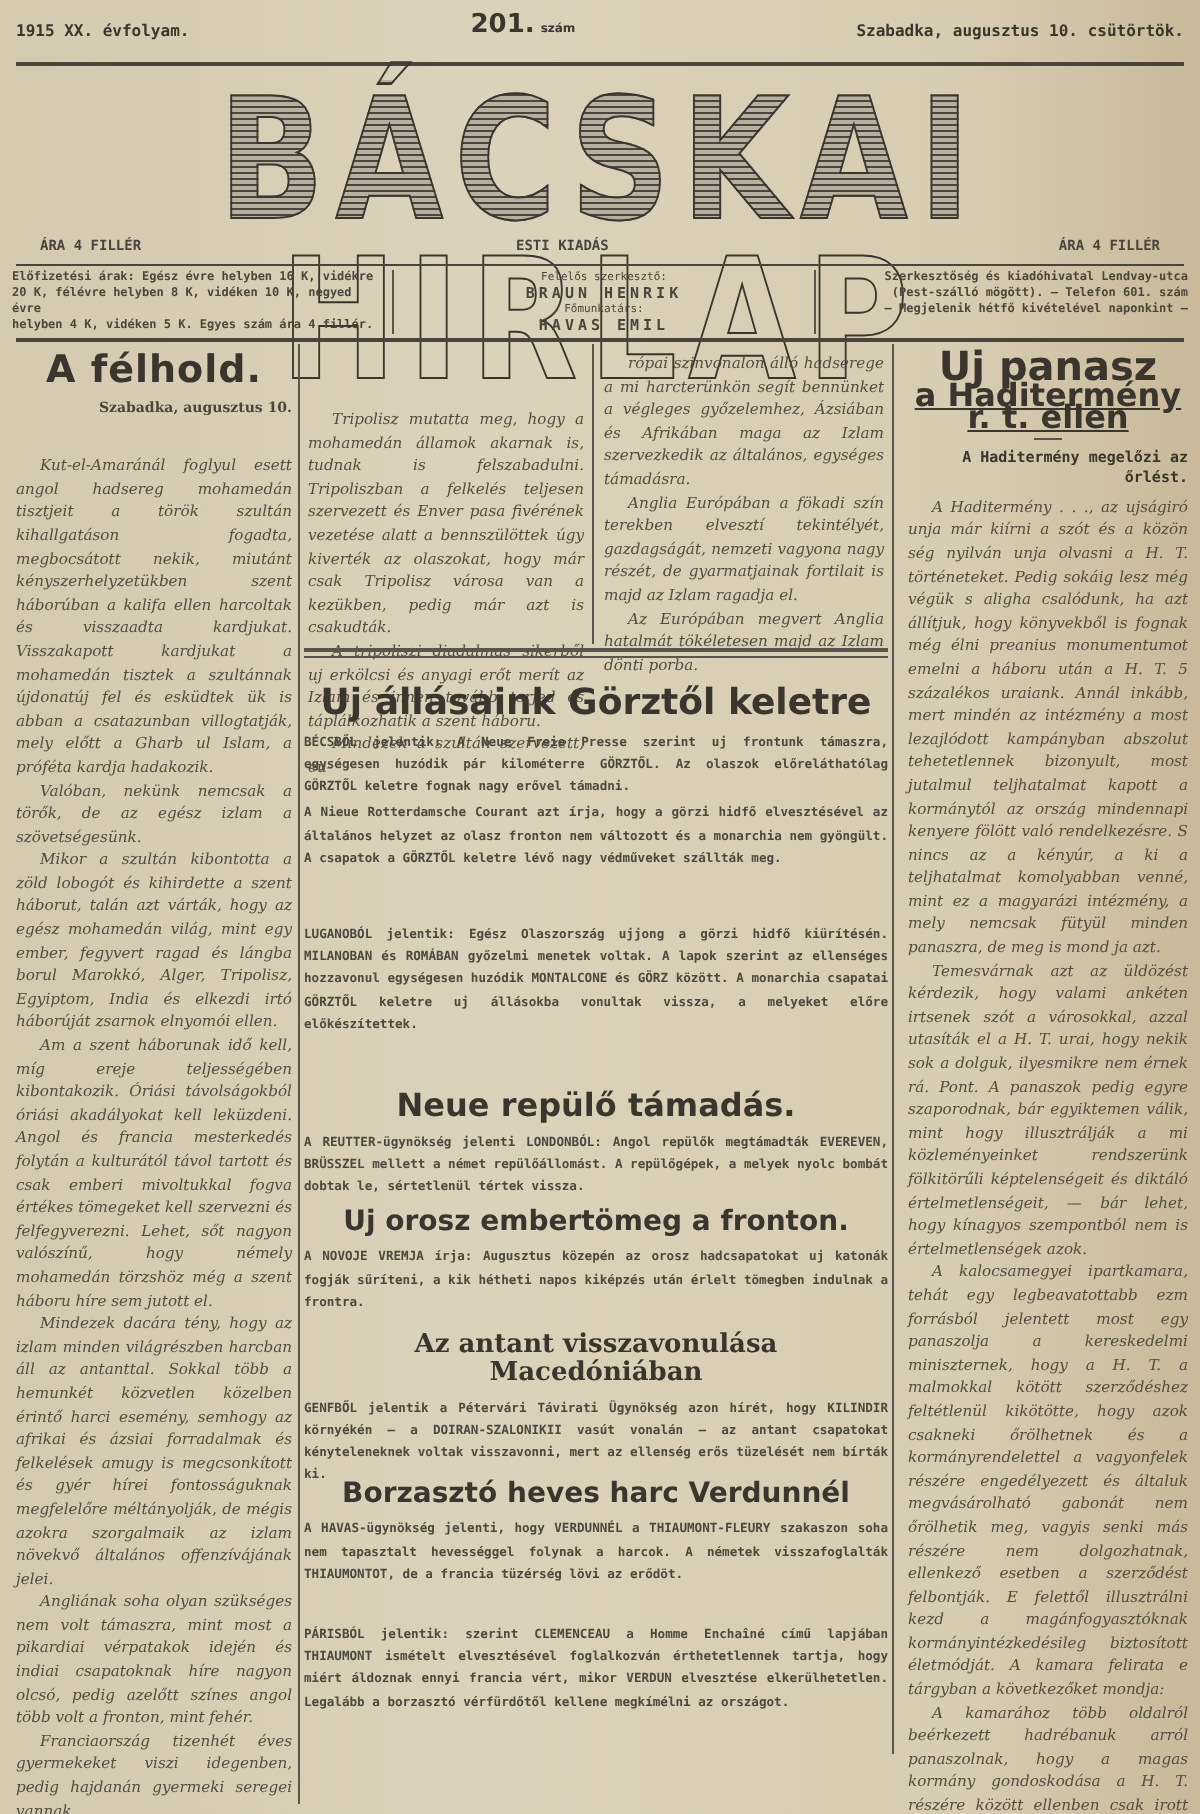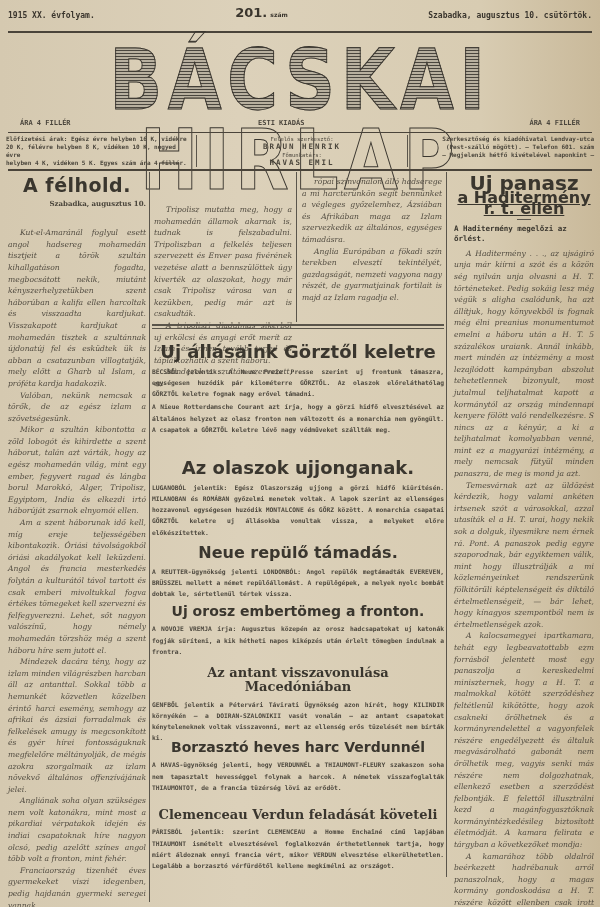--- a/index.html
+++ b/index.html
@@ -71,21 +71,21 @@
   .news .body {
     font-family:"DejaVu Sans Mono", monospace; font-size:6.3px; line-height:11.2px;
     font-weight:bold; color:#4d483e; text-align:justify; margin-top:4px;
   }
   .news .body::first-line {}
 
   .col-right { left:454px; top:176px; width:140px; height:720px; }
   .headline-r1 { font-family:"DejaVu Sans", sans-serif; font-style:normal; font-weight:bold; font-size:20px; text-align:center; color:#3a362e; margin:2px 0 0; }
   .headline-r2 { font-family:"DejaVu Sans", sans-serif; font-style:normal; font-weight:bold; font-size:16px; text-align:center; color:#3a362e; margin:2px 0 4px;text-decoration:underline; }
   .dash { width:14px; border-top:1px solid #5a554b; margin:4px auto; }
-  .headline-r3 { font-family:"DejaVu Sans Mono", monospace; font-style:normal; font-weight:bold; font-size:7.5px; text-align:left; color:#3a362e; margin:2px 0 4px; line-height:10px; }
+  .headline-r3 { font-family:"DejaVu Sans Mono", monospace; font-style:normal; font-weight:bold; font-size:7.5px; text-align:right; color:#3a362e; margin:2px 0 4px; line-height:10px; }
 </style>
 </head>
 <body>
 
 <div class="page">
 
   <div class="topline">
     <span>1915 XX. évfolyam.</span>
     <span class="num"><span>201.</span><small>szám</small></span>
     <span>Szabadka, augusztus 10. csütörtök.</span>
@@ -120,47 +120,47 @@
   <div class="rule3"></div>
 
   <div class="col col-left">
     <div class="headline-l">A félhold.</div>
     <div class="dateline">Szabadka, augusztus 10.</div>
     <p>Kut-el-Amaránál foglyul esett angol hadsereg mohamedán tisztjeit a török szultán kihallgatáson fogadta, megbocsátott nekik, miutánt kényszerhelyzetükben szent háborúban a kalifa ellen harcoltak és visszaadta kardjukat. Visszakapott kardjukat a mohamedán tisztek a szultánnak újdonatúj fel és esküdtek ük is abban a csatazunban villogtatják, mely előtt a Gharb ul Islam, a próféta kardja hadakozik.</p>
     <p>Valóban, nekünk nemcsak a törők, de az egész izlam a szövetségesünk.</p>
     <p>Mikor a szultán kibontotta a zöld lobogót és kihirdette a szent háborut, talán azt várták, hogy az egész mohamedán világ, mint egy ember, fegyvert ragad és lángba borul Marokkó, Alger, Tripolisz, Egyiptom, India és elkezdi irtó háborúját zsarnok elnyomói ellen.</p>
     <p>Am a szent háborunak idő kell, míg ereje teljességében kibontakozik. Óriási távolságokból óriási akadályokat kell leküzdeni. Angol és francia mesterkedés folytán a kulturától távol tartott és csak emberi mivoltukkal fogva értékes tömegeket kell szervezni és felfegyverezni. Lehet, sőt nagyon valószínű, hogy némely mohamedán törzshöz még a szent háboru híre sem jutott el.</p>
     <p>Mindezek dacára tény, hogy az izlam minden világrészben harcban áll az antanttal. Sokkal több a hemunkét közvetlen közelben érintő harci esemény, semhogy az afrikai és ázsiai forradalmak és felkelések amugy is megcsonkított és gyér hírei fontosságuknak megfelelőre méltányolják, de mégis azokra szorgalmaik az izlam növekvő általános offenzívájának jelei.</p>
-    <p>Angliának soha olyan szükséges nem volt katonákra, mint most a pikardiai vérpatakok idején és indiai csapatoknak híre nagyon olcsó, pedig azelőtt színes angol több volt a fronton, mint fehér.</p>
+    <p>Angliának soha olyan szükséges nem volt támaszra, mint most a pikardiai vérpatakok idején és indiai csapatoknak híre nagyon olcsó, pedig azelőtt színes angol több volt a fronton, mint fehér.</p>
     <p>Franciaország tizenhét éves gyermekeket viszi idegenben, pedig hajdanán gyermeki seregei vannak.</p>
     <p>Az angol és francia államférfiak bizonyára szükségesebbnek és előnyösebbnek látják, hogy mohamedánjaikat elfegyverezzék, semhogy felfegyverezve a frontra küldjék.</p>
   </div>
   <div class="vline" style="left:149px; top:172px; height:730px;"></div>
 
   <div class="col col-m1">
     <p>Tripolisz mutatta meg, hogy a mohamedán államok akarnak is, tudnak is felszabadulni. Tripoliszban a felkelés teljesen szervezett és Enver pasa fivérének vezetése alatt a bennszülöttek úgy kiverték az olaszokat, hogy már csak Tripolisz városa van a kezükben, pedig már azt is csakudták.</p>
     <p>A tripoliszi diadalmas sikerből uj erkölcsi és anyagi erőt merít az Izlam és innen tovább terjed és táplálkozhatik a szent háboru.</p>
     <p>Mindezek a szultán szervezett, eu-</p>
   </div>
   <div class="vline" style="left:296px; top:172px; height:150px;"></div>
   <div class="col col-m2">
     <p>rópai szinvonalon álló hadserege a mi harcterünkön segít bennünket a végleges győzelemhez, Ázsiában és Afrikában maga az Izlam szervezkedik az általános, egységes támadásra.</p>
     <p>Anglia Európában a fökadi szín terekben elvesztí tekintélyét, gazdagságát, nemzeti vagyona nagy részét, de gyarmatjainak fortilait is majd az Izlam ragadja el.</p>
+    <p>Az Európában megvert Anglia hatalmát tökéletesen majd az Izlam dönti porba.</p>
   </div>
   <div class="rule-mid"></div>
   <div class="rule-mid2"></div>
 
   <div class="news" style="top:342px;">
     <h2 style="font-size:18px;">Uj állásaink Görztől keletre</h2>
     <div class="body">BÉCSBŐL jelentik: A Neue Freie Presse szerint uj frontunk támaszra, egységesen huzódik pár kilométerre GÖRZTŐL. Az olaszok előreláthatólag GÖRZTŐL keletre fognak nagy erővel támadni.</div>
     <div class="body" style="margin-top:2px">A Nieue Rotterdamsche Courant azt írja, hogy a görzi hidfő elvesztésével az általános helyzet az olasz fronton nem változott és a monarchia nem gyöngült. A csapatok a GÖRZTŐL keletre lévő nagy védműveket szállták meg.</div>
   </div>
 
   <div class="news" style="top:458px;">
-    <h2 style="font-size:18px;">Az olaszok ujjonganak.</h2>
     <div class="body">LUGANOBÓL jelentik: Egész Olaszország ujjong a görzi hidfő kiürítésén. MILANOBAN és ROMÁBAN győzelmi menetek voltak. A lapok szerint az ellenséges hozzavonul egységesen huzódik MONTALCONE és GÖRZ között. A monarchia csapatai GÖRZTŐL keletre uj állásokba vonultak vissza, a melyeket előre előkészítettek.</div>
   </div>
 
   <div class="news" style="top:544px;">
     <h2 style="font-size:16px;">Neue repülő támadás.</h2>
     <div class="body">A REUTTER-ügynökség jelenti LONDONBÓL: Angol repülők megtámadták EVEREVEN, BRÜSSZEL mellett a német repülőállomást. A repülőgépek, a melyek nyolc bombát dobtak le, sértetlenül tértek vissza.</div>
   </div>
 
   <div class="news" style="top:666px;">
     <h2 style="font-size:13px; font-family:'DejaVu Serif',serif;">Az antant visszavonulása Macedóniában</h2>
@@ -171,21 +171,20 @@
     <h2 style="font-size:14px;">Uj orosz embertömeg a fronton.</h2>
     <div class="body">A NOVOJE VREMJA írja: Augusztus közepén az orosz hadcsapatokat uj katonák fogják sűríteni, a kik hétheti napos kiképzés után érlelt tömegben indulnak a frontra.</div>
   </div>
 
   <div class="news" style="top:740px;">
     <h2 style="font-size:14px;">Borzasztó heves harc Verdunnél</h2>
     <div class="body">A HAVAS-ügynökség jelenti, hogy VERDUNNÉL a THIAUMONT-FLEURY szakaszon soha nem tapasztalt hevességgel folynak a harcok. A németek visszafoglalták THIAUMONTOT, de a francia tüzérség lövi az erődöt.</div>
   </div>
 
   <div class="news" style="top:808px;">
-    <h2 style="font-size:13px; font-family:'DejaVu Serif',serif;">Clemenceau Verdun feladását követeli</h2>
     <div class="body">PÁRISBÓL jelentik: szerint CLEMENCEAU a Homme Enchaîné című lapjában THIAUMONT ismételt elvesztésével foglalkozván érthetetlennek tartja, hogy miért áldoznak ennyi francia vért, mikor VERDUN elvesztése elkerülhetetlen. Legalább a borzasztó vérfürdőtől kellene megkímélni az országot.</div>
   </div>
 
   <div class="vline" style="left:446px; top:172px; height:705px;"></div>
 
   <div class="col col-right">
     <div class="headline-r1">Uj panasz</div>
     <div class="headline-r2">a Haditermény r. t. ellen</div>
     <div class="dash"></div>
     <div class="headline-r3">A Haditermény megelőzi az őrlést.</div>

